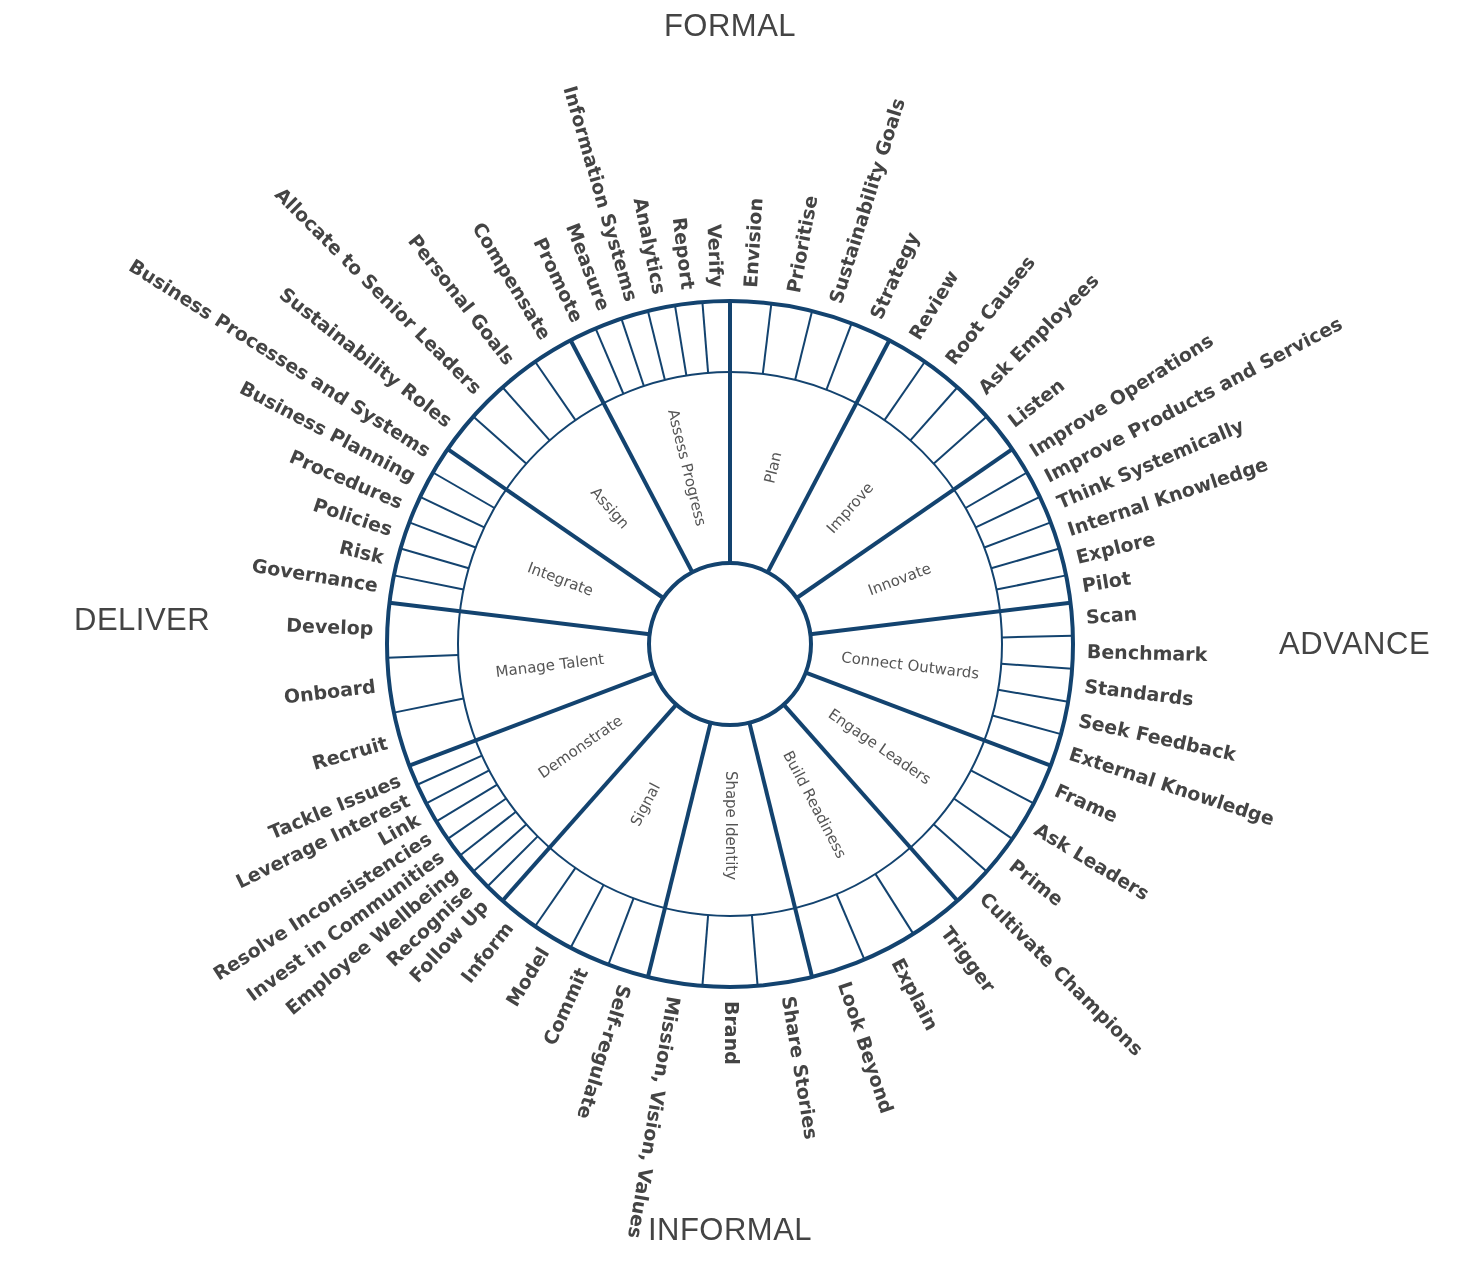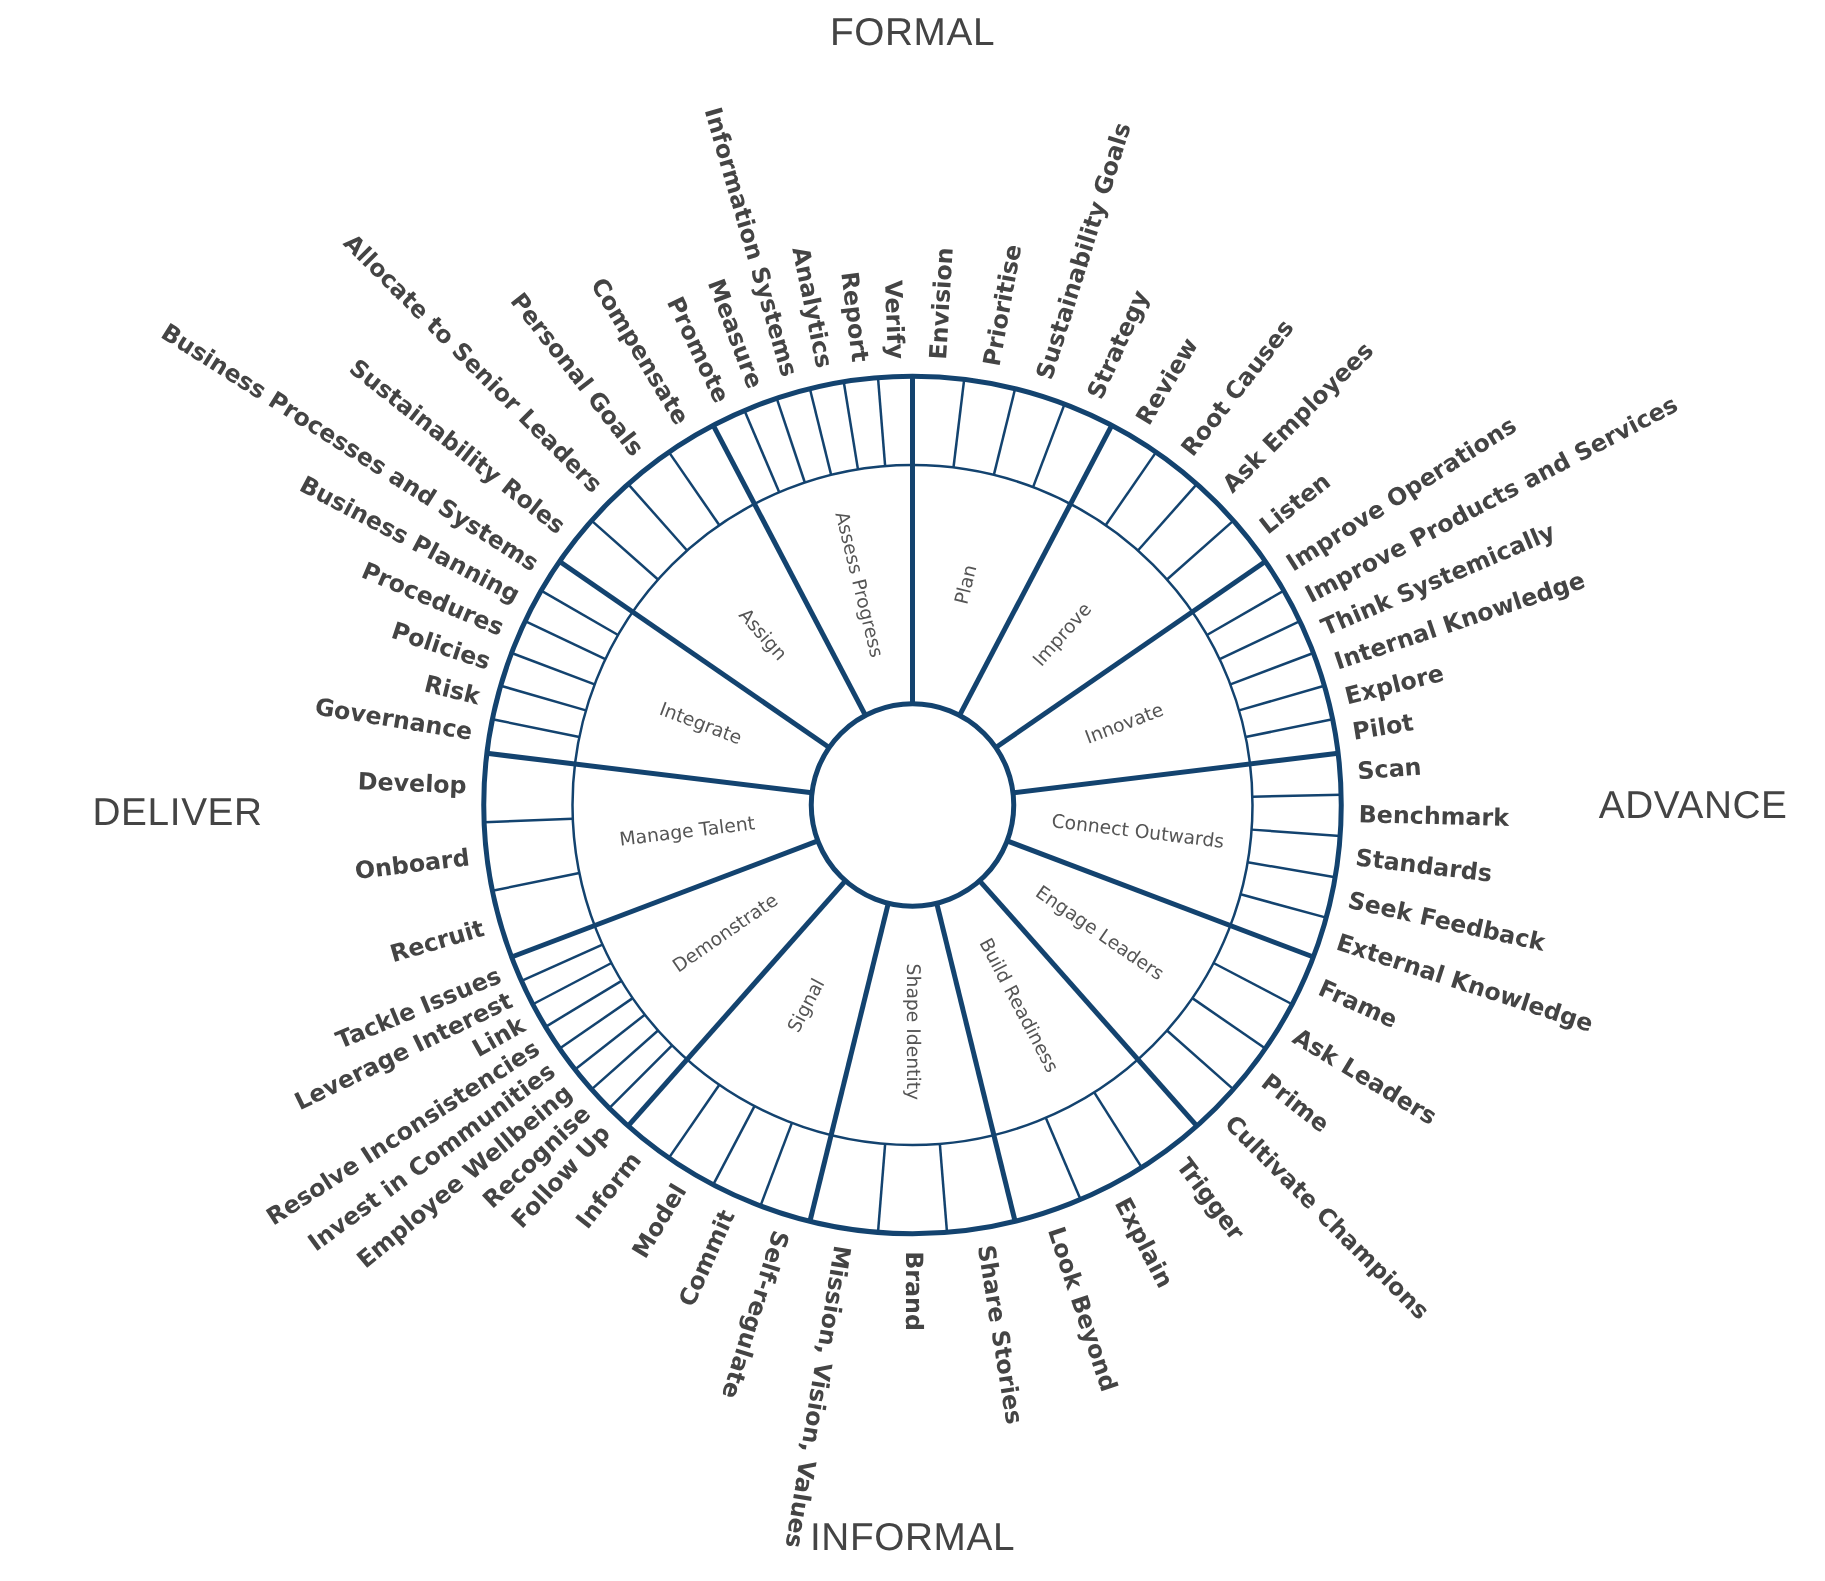--- a/index.html
+++ b/index.html
@@ -1,21 +1,21 @@
 <!DOCTYPE html>
 <html><head>
 <meta charset="utf-8">
 <style>
   html, body { margin: 0; padding: 0; background: #ffffff; }
   body { width: 1460px; height: 1265px; position: relative; overflow: hidden; font-family: "DejaVu Sans", "Liberation Sans", sans-serif; }
   #wheel { position: absolute; left: 0; top: 0; width: 1460px; height: 1265px; }
   .axis-title { position: absolute; font-family: "Liberation Sans", "DejaVu Sans", sans-serif; font-size: 31px; color: #444; letter-spacing: 0.5px; }
   #t-top { left: 0; width: 1460px; top: 8px; text-align: center; }
   #t-bottom { left: 0; width: 1460px; top: 1212px; text-align: center; }
-  #t-left { left: 74px; top: 632px; }
+  #t-left { left: 74px; top: 602px; }
   #t-right { left: 1245px; top: 626px; margin-left: 34px; }
   .outer-label { font-family: "DejaVu Sans", sans-serif; font-size: 19px; fill: #444; font-weight: bold; }
   .inner-label { font-family: "DejaVu Sans", sans-serif; font-size: 15px; fill: #555; }
 </style>
 </head>
 <body>
 
 <div class="axis-title" id="t-top">FORMAL</div>
 <div class="axis-title" id="t-bottom">INFORMAL</div>
 <div class="axis-title" id="t-left">DELIVER</div>

